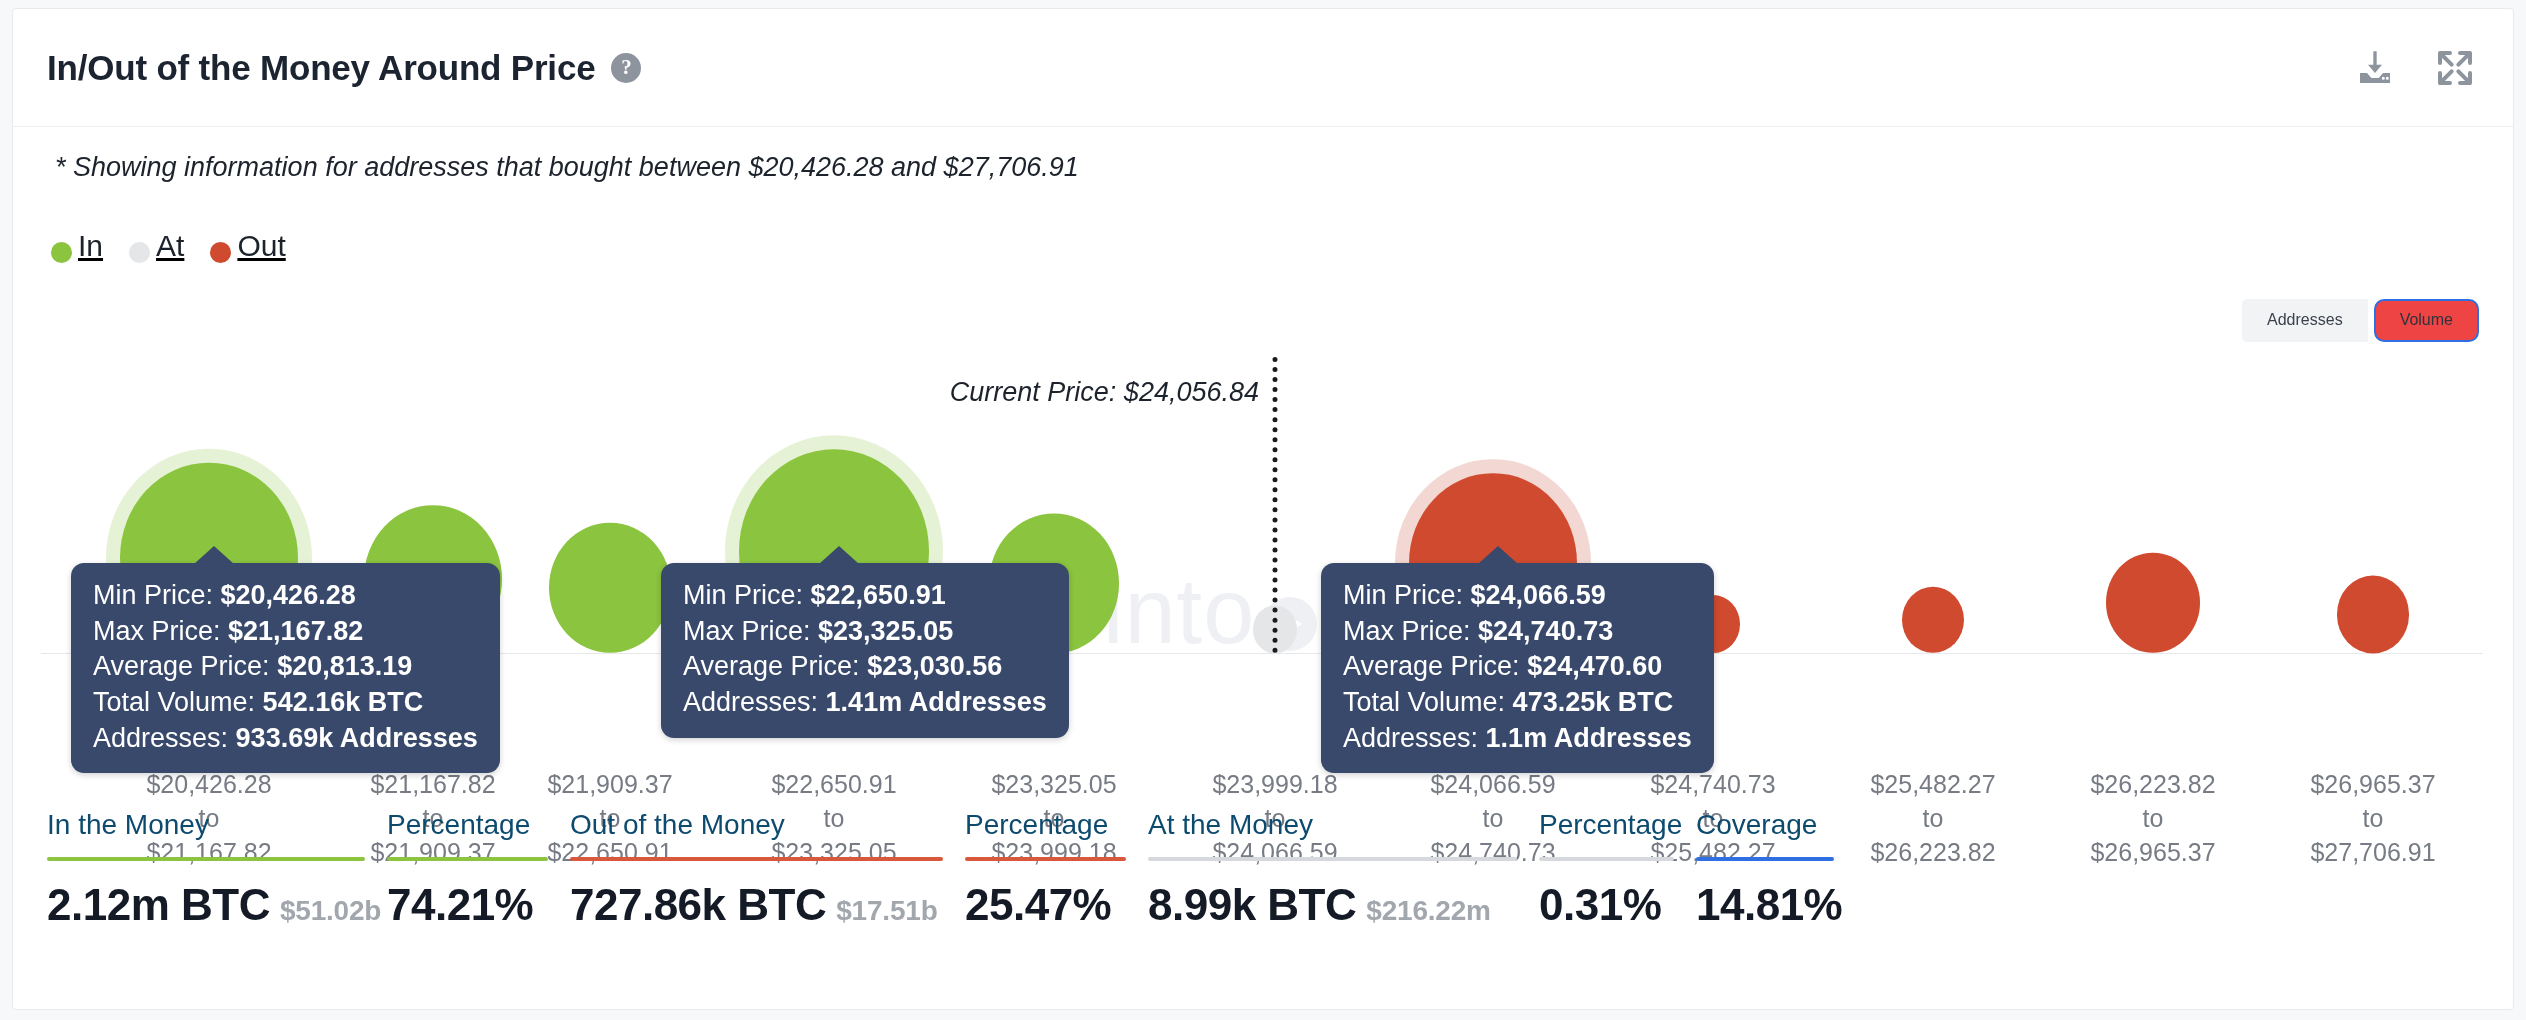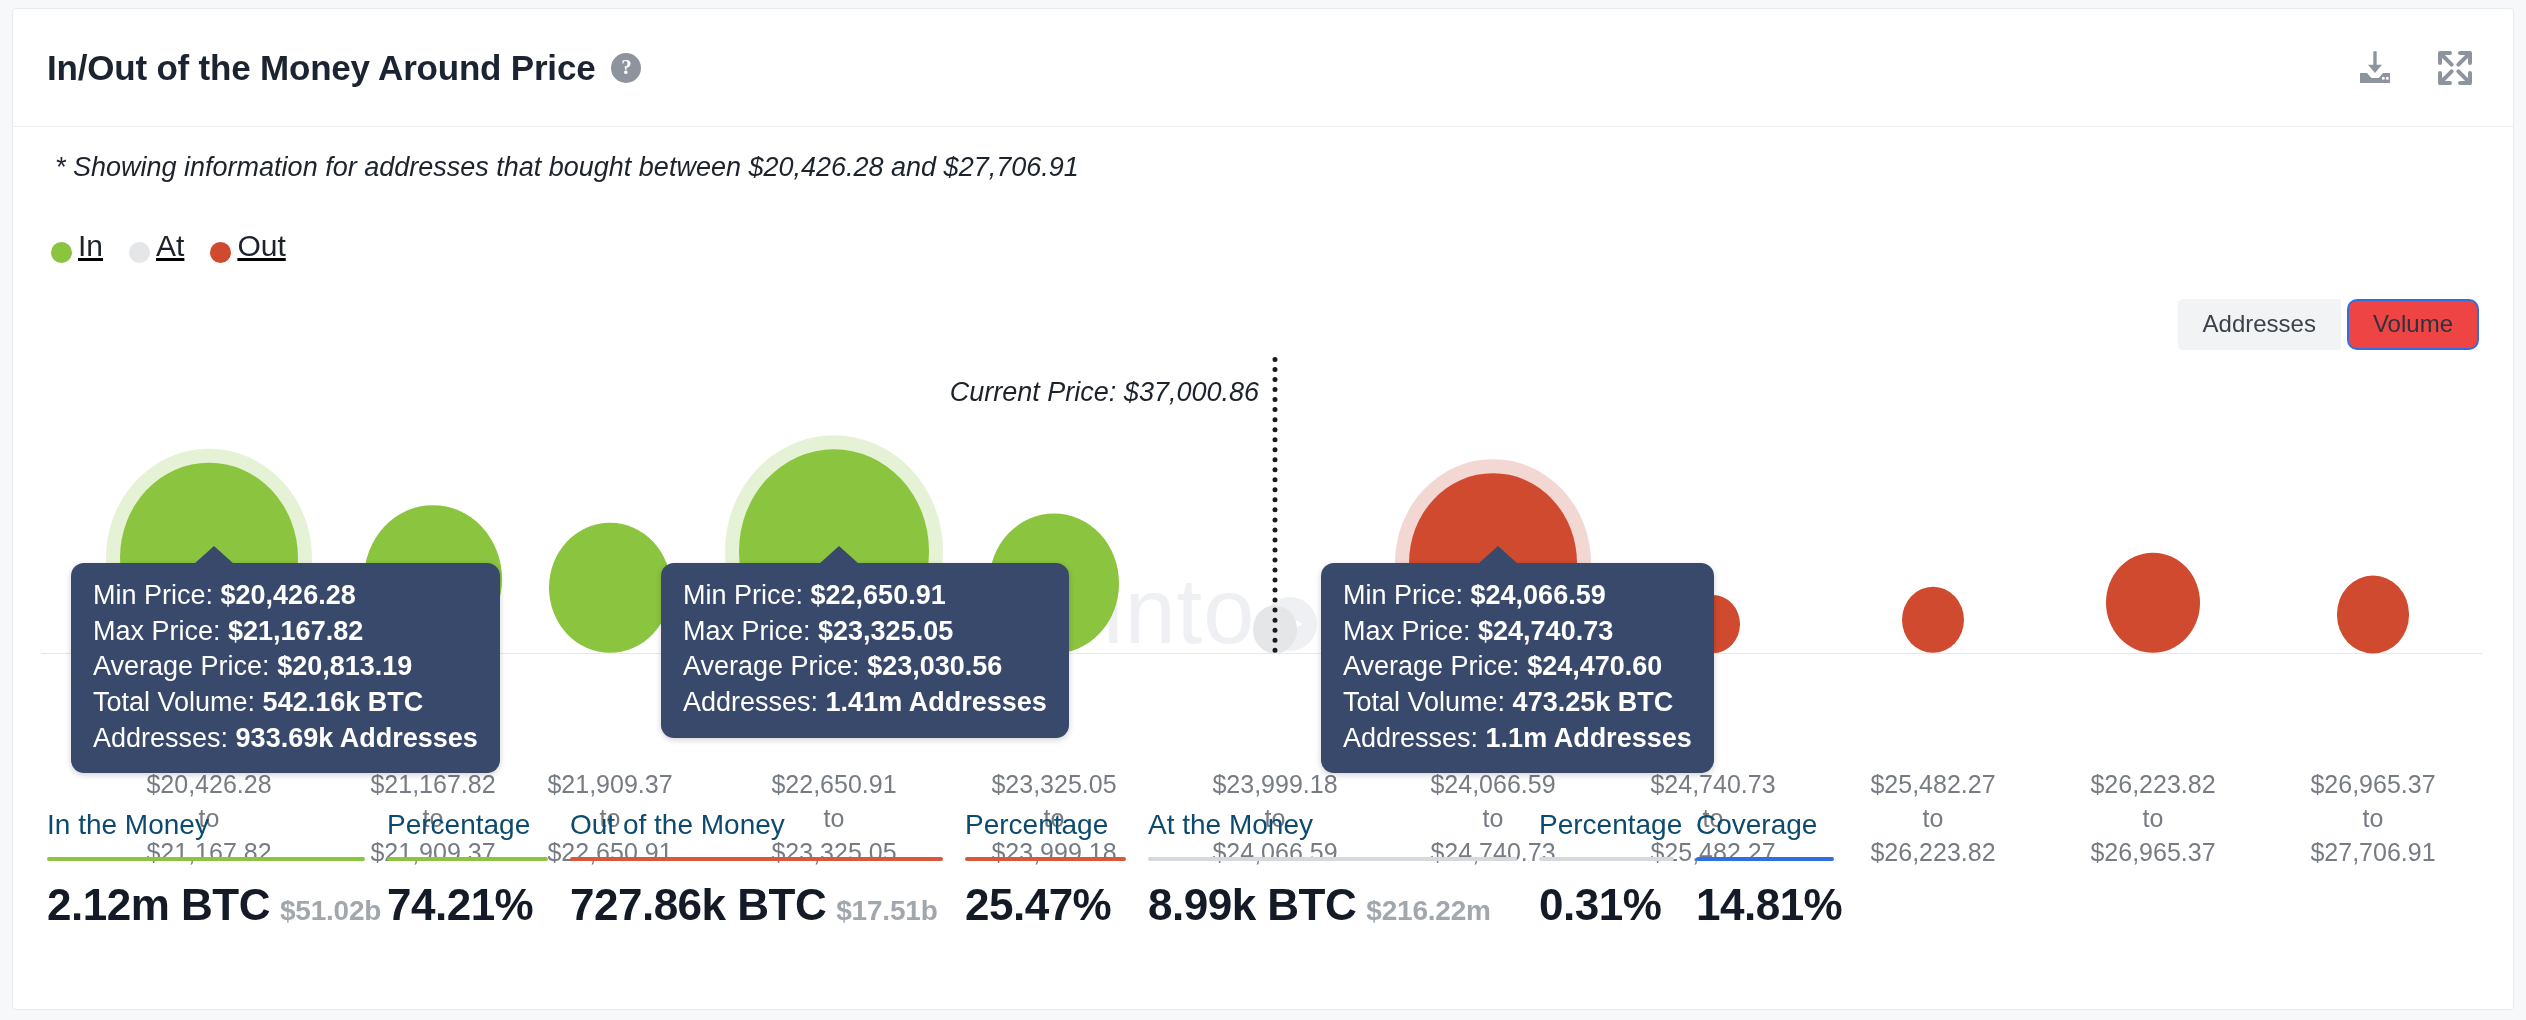--- a/index.html
+++ b/index.html
@@ -57,21 +57,21 @@
   }
   .legend-item { display: flex; align-items: flex-end; gap: 6px; text-decoration: underline; }
   .legend-dot { width: 21px; height: 21px; border-radius: 50%; display:block; }
   .legend-label { font-size: 30px; color: #1d232c; }
   
   .toggle-group {
     position: absolute; right: 34px; top: 290px;
     display: flex; align-items: stretch;
   }
   .toggle-btn {
-    font-size: 24px; padding: 11px 24px 12px;
+    font-size: 16px; padding: 11px 24px 12px;
     border: 1px solid transparent; cursor: pointer;
     background: #f2f3f5; color: #3b424c;
     border-radius: 5px 0 0 5px;
     line-height: 1;
   }
   .toggle-btn.active {
     background: #ef4444; color: #2c333d;
     border: 2px solid #2f6fe4; border-radius: 10px;
     margin-left: 6px;
   }
@@ -224,21 +224,21 @@
         <div class="bubble" style="width: 130px; height: 139.1px; left: 1041px; top: 226.45px; background: rgb(139, 196, 63);"></div>
         <div class="bubble" style="width: 44px; height: 47.08px; left: 1262px; top: 272.46px; background: rgb(228, 230, 232);"></div>
         <div class="bubble halo-red" style="width: 168px; height: 179.76px; left: 1480px; top: 206.12px; background: rgb(207, 74, 46);"></div>
         <div class="bubble" style="width: 54px; height: 57.78px; left: 1700px; top: 267.11px; background: rgb(207, 74, 46);"></div>
         <div class="bubble" style="width: 62px; height: 66.34px; left: 1920px; top: 262.83px; background: rgb(207, 74, 46);"></div>
         <div class="bubble" style="width: 94px; height: 100.58px; left: 2140px; top: 245.71px; background: rgb(207, 74, 46);"></div>
         <div class="bubble" style="width: 72px; height: 77.04px; left: 2360px; top: 257.48px; background: rgb(207, 74, 46);"></div>
       </div>
 
     <div class="cp-line" style="left:1262px;"></div>
-    <div class="cp-label" style="left:1262px;">Current Price: $37,000.86</div>
+    <div class="cp-label" style="left:1262px;">Current Price: $24,056.84</div>
   </div>
 
   <div class="axis" id="axis-layer">
       <div class="axis-tick" style="left: 196px;">
         <div>$20,426.28</div>
         <div>to</div>
         <div>$21,167.82</div>
       </div>
       <div class="axis-tick" style="left: 420px;">
         <div>$21,167.82</div>

